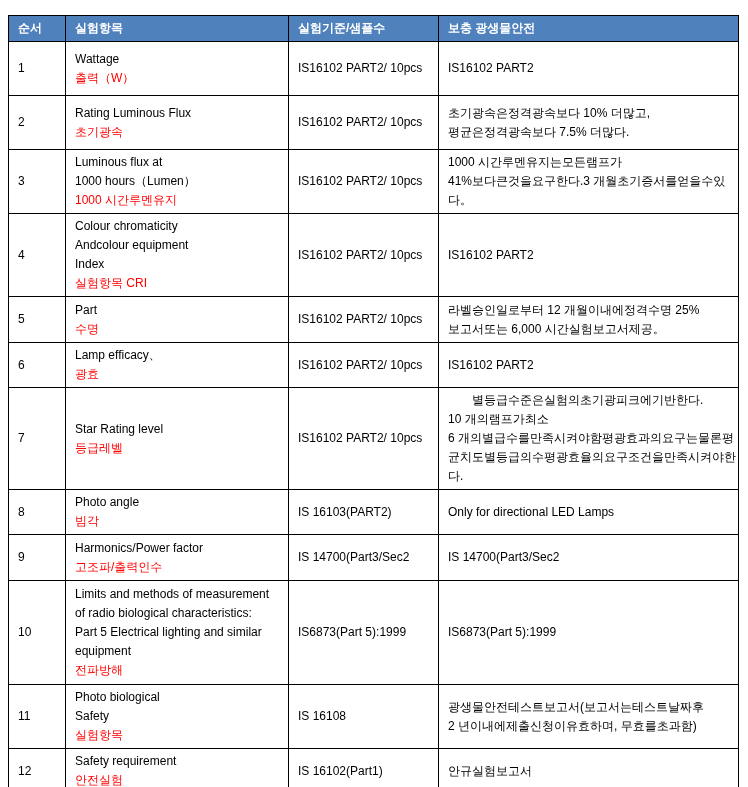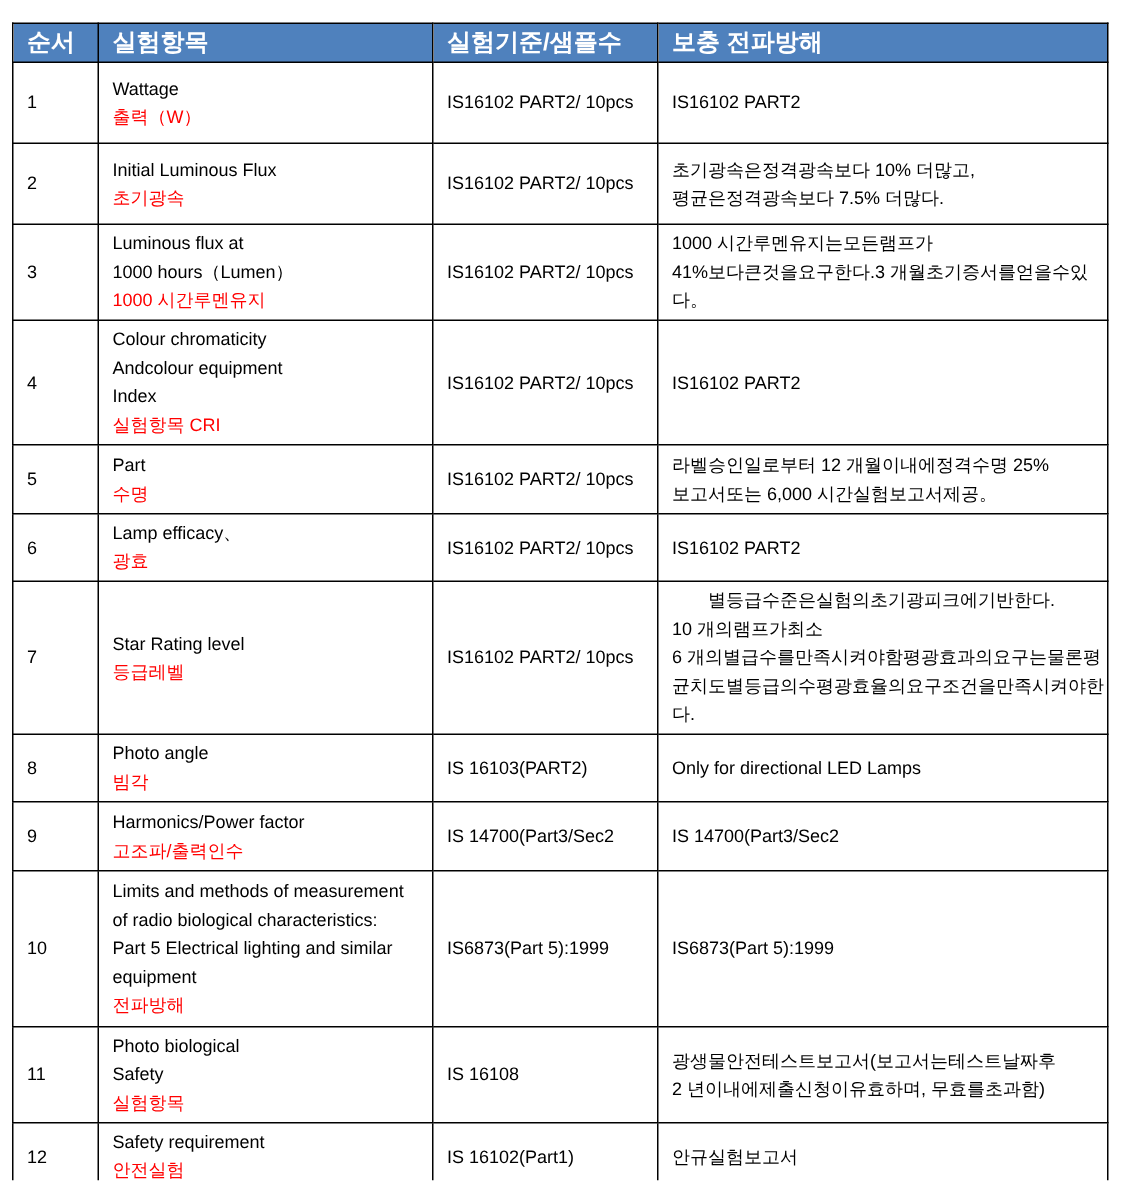--- a/index.html
+++ b/index.html
@@ -37,21 +37,21 @@
     line-height: 19px;
     color: var(--body-text);
     padding: 3px 6px 3px 9px;
     overflow: hidden;
   }
   table.req-table th {
     background: var(--header-bg);
     color: var(--header-text);
     font-weight: bold;
     height: 25px;
-    font-size: 16px;
+    font-size: 12px;
     border-color: var(--border);
   }
   .line { white-space: pre; }
   .red { color: var(--red-text); }
   td.num-cell { padding-left: 11px; }
 </style>
 </head>
 <body>
 
 <div class="page">
@@ -60,21 +60,21 @@
       <col style="width:57px">
       <col style="width:223px">
       <col style="width:150px">
       <col style="width:300px">
     </colgroup>
     <thead>
       <tr>
         <th>순서</th>
         <th>실험항목</th>
         <th>실험기준/샘플수</th>
-        <th>보충 전파방해</th>
+        <th>보충 광생물안전</th>
       </tr>
     </thead>
     <tbody id="tbody">
         <tr style="height: 54px;">
           <td class="num-cell">
             <div class="line">1</div>
           </td>
           <td>
             <div class="line">Wattage</div>
             <div class="line red">출력（W）</div>
@@ -84,21 +84,21 @@
           </td>
           <td>
             <div class="line">IS16102 PART2</div>
           </td>
         </tr>
         <tr style="height: 54px;">
           <td class="num-cell">
             <div class="line">2</div>
           </td>
           <td>
-            <div class="line">Initial Luminous Flux</div>
+            <div class="line">Rating Luminous Flux</div>
             <div class="line red">초기광속</div>
           </td>
           <td>
             <div class="line">IS16102 PART2/ 10pcs</div>
           </td>
           <td>
             <div class="line">초기광속은정격광속보다 10% 더많고,</div>
             <div class="line">평균은정격광속보다 7.5% 더많다.</div>
           </td>
         </tr>

